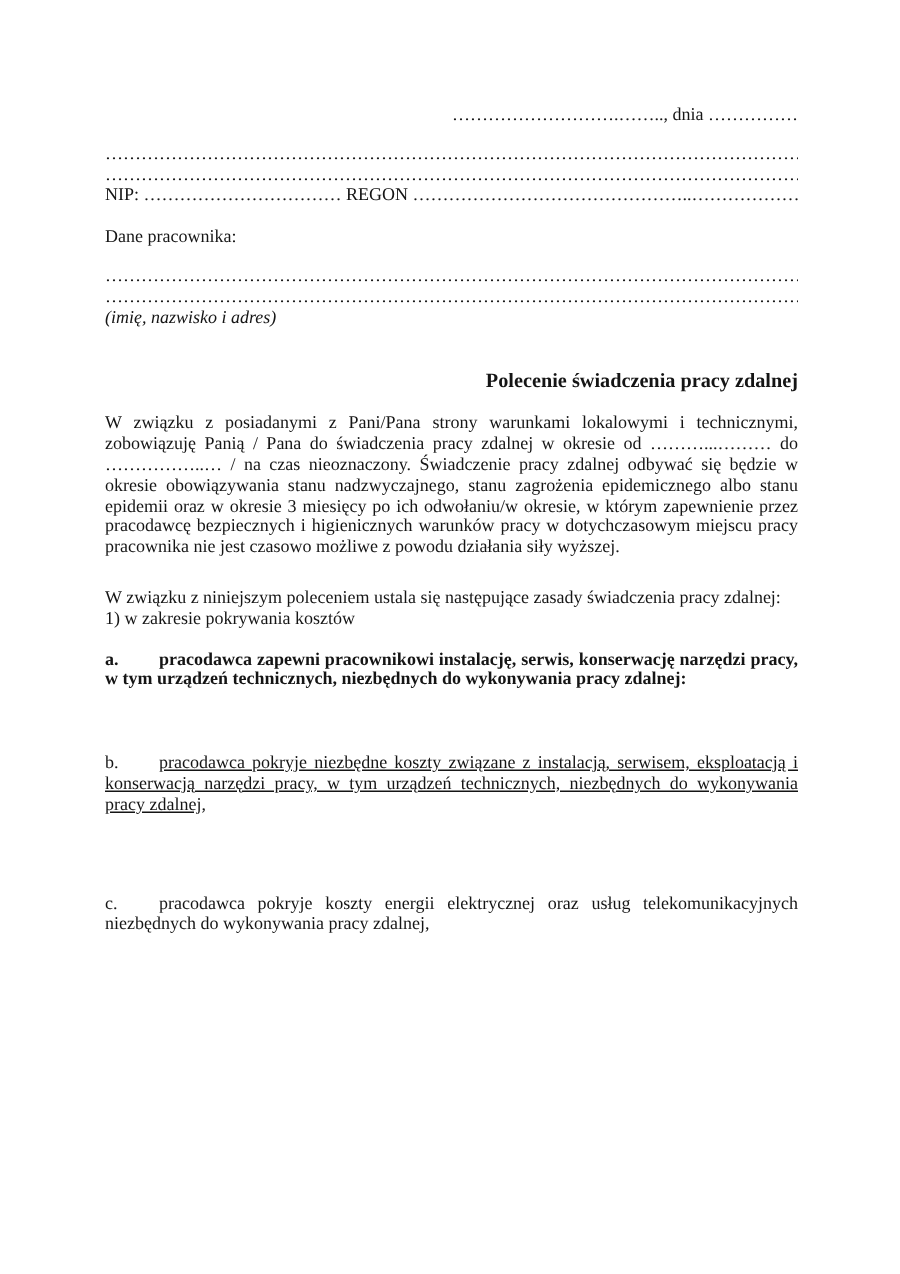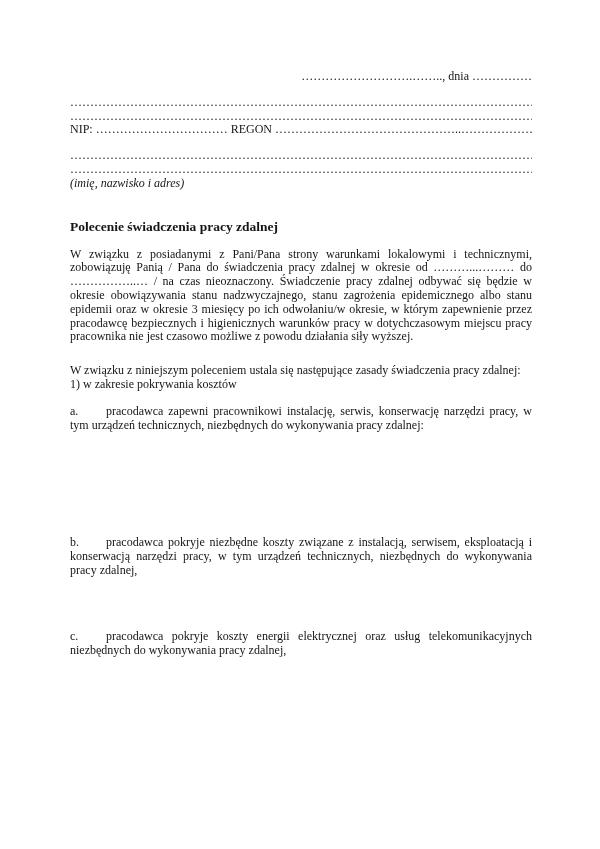--- a/index.html
+++ b/index.html
@@ -40,59 +40,60 @@
     white-space: nowrap;
     overflow: hidden;
     width: 462px;
   }
   .caption {
     white-space: nowrap;
     font-style: italic;
   }
   .doc-title {
     margin-top: 28px;
-    text-align: left;
+    text-align: right;
     font-weight: bold;
     font-size: 13.5px;
     line-height: 16px;
   }
   .para {
     text-align: justify;
   }
   .intro-para {
     margin-top: 13px;
   }
   .rules-intro {
     margin-top: 20px;
   }
   .section-heading {
   }
   .item {
     text-align: justify;
   }
-  .item-a { margin-top: 13px; }
-  .item-b { margin-top: 104px; }
+  .item-a { margin-top: 13px; font-weight: bold; }
+  .item-b { margin-top: 42px; text-decoration: underline; }
   .item-c { margin-top: 52px; }
   .item-d { margin-top: 0; }
   .item-marker {
     display: inline-block;
     width: 36px;
   }
 </style>
 </head>
 <body>
 
 <div class="page">
 
   <div class="date-line">……………………….…….., dnia ……………</div>
 
   <div class="dotline first">………………………………………………………………………………………………………………………………</div>
   <div class="dotline">………………………………………………………………………………………………………………………………</div>
   <div class="nip-line">NIP: …………………………… REGON ………………………………………..………………</div>
 
+  <div class="section-label">Dane pracownika:</div>
   <div class="dotline first">………………………………………………………………………………………………………………………………</div>
   <div class="dotline">………………………………………………………………………………………………………………………………</div>
   <div class="caption">(imię, nazwisko i adres)</div>
 
   <div class="doc-title">Polecenie świadczenia pracy zdalnej</div>
 
   <div class="para intro-para">W związku z posiadanymi z Pani/Pana strony warunkami lokalowymi i technicznymi, zobowiązuję Panią / Pana do świadczenia pracy zdalnej w okresie od ………...……… do ……………..… / na czas nieoznaczony. Świadczenie pracy zdalnej odbywać się będzie w okresie obowiązywania stanu nadzwyczajnego, stanu zagrożenia epidemicznego albo stanu epidemii oraz w okresie 3 miesięcy po ich odwołaniu/w okresie, w którym zapewnienie przez pracodawcę bezpiecznych i higienicznych warunków pracy w dotychczasowym miejscu pracy pracownika nie jest czasowo możliwe z powodu działania siły wyższej.</div>
 
   <div class="rules-intro">W związku z niniejszym poleceniem ustala się następujące zasady świadczenia pracy zdalnej:</div>
 

